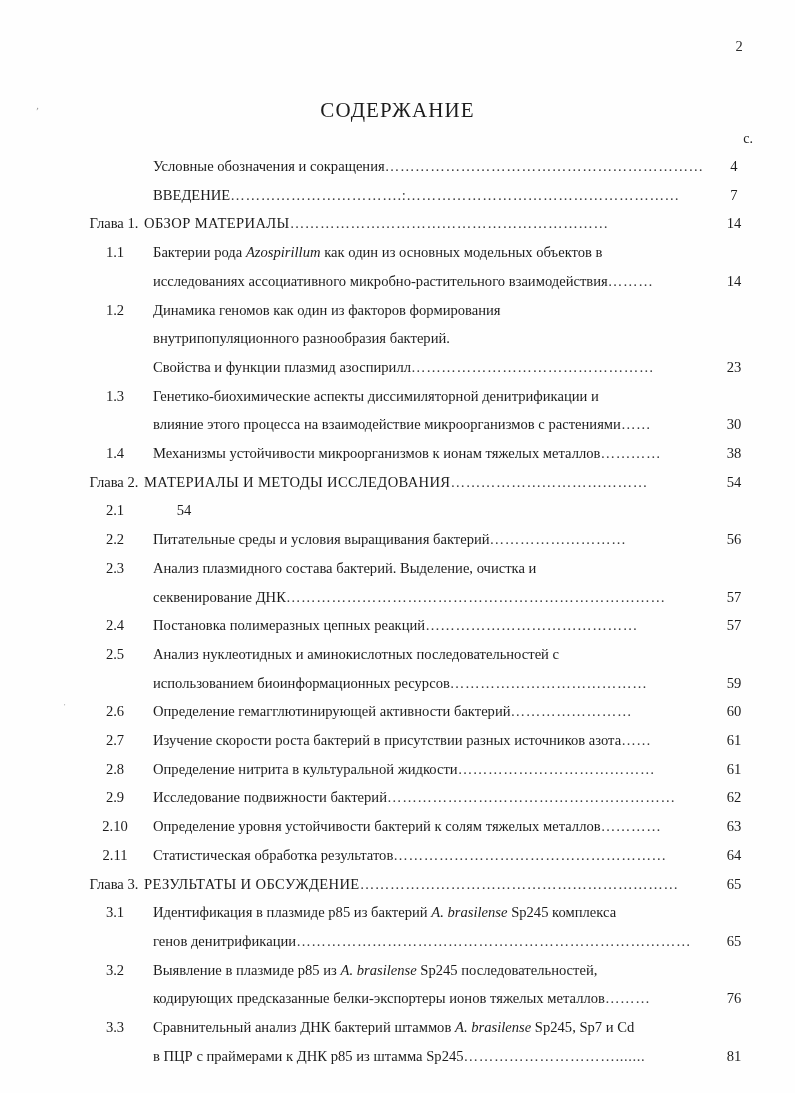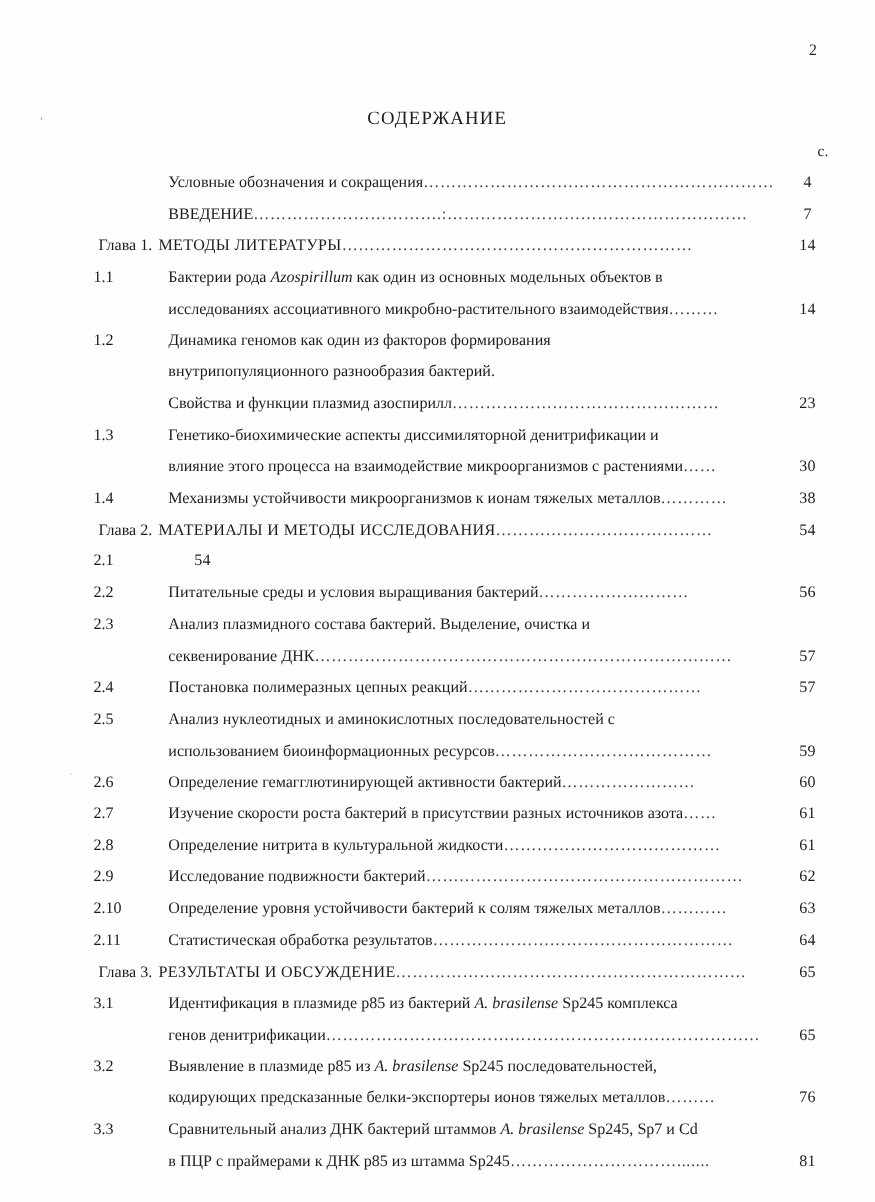--- a/index.html
+++ b/index.html
@@ -44,21 +44,21 @@
   }
   .artifact.a1 { left: 36px; top: 106px; transform: rotate(8deg); }
   .artifact.a2 { left: 63px; top: 700px; transform: rotate(-6deg); font-size: 10px; color: #a9a9a9; }
 
   .title {
     position: absolute;
     top: 98px;
     left: 0;
     width: 795px;
     text-align: center;
-    font-size: 17px;
+    font-size: 21px;
     letter-spacing: 1.1px;
     color: #1c1c1c;
   }
 
   .toc {
     position: absolute;
     top: 126px;
     left: 85px;
     width: 680px;
   }
@@ -76,21 +76,21 @@
   .row {
     display: flex;
     align-items: baseline;
     min-height: 28.7px;
     line-height: 28.7px;
     font-size: 14.6px;
   }
 
   .num {
     flex: 0 0 60px;
-    text-align: left;
+    text-align: center;
     padding-right: 8px;
     white-space: nowrap;
     color: #1c1c1c;
   }
   .num.chapter {
     flex: 0 0 60px;
     text-align: center;
     padding-right: 0;
     margin-left: -1px;
   }
@@ -147,21 +147,21 @@
           <span class="body-txt"><span>Условные обозначения и сокращения</span><span class="leaders">…………………………………………………………………</span></span>
           <span class="pg">4</span>
         </div>
         <div class="row">
           <span class="num"></span>
           <span class="body-txt"><span>ВВЕДЕНИЕ</span><span class="leaders">…………………………….:………………………………………………</span></span>
           <span class="pg">7</span>
         </div>
         <div class="row">
           <span class="num chapter">Глава 1.</span>
-          <span class="body-txt caps"><span>МЕТОДЫ ЛИТЕРАТУРЫ</span><span class="leaders">………………………………………………………</span></span>
+          <span class="body-txt caps"><span>ОБЗОР МАТЕРИАЛЫ</span><span class="leaders">………………………………………………………</span></span>
           <span class="pg">14</span>
         </div>
         <div class="row">
           <span class="num">1.1</span>
           <span class="body-txt"><span>Бактерии рода </span><i>Azospirillum</i><span> как один из основных модельных объектов в</span></span>
           <span class="pg empty"></span>
         </div>
         <div class="row cont">
           <span class="num">1.1</span>
           <span class="body-txt"><span>исследованиях ассоциативного микробно-растительного взаимодействия</span><span class="leaders">………</span></span>

